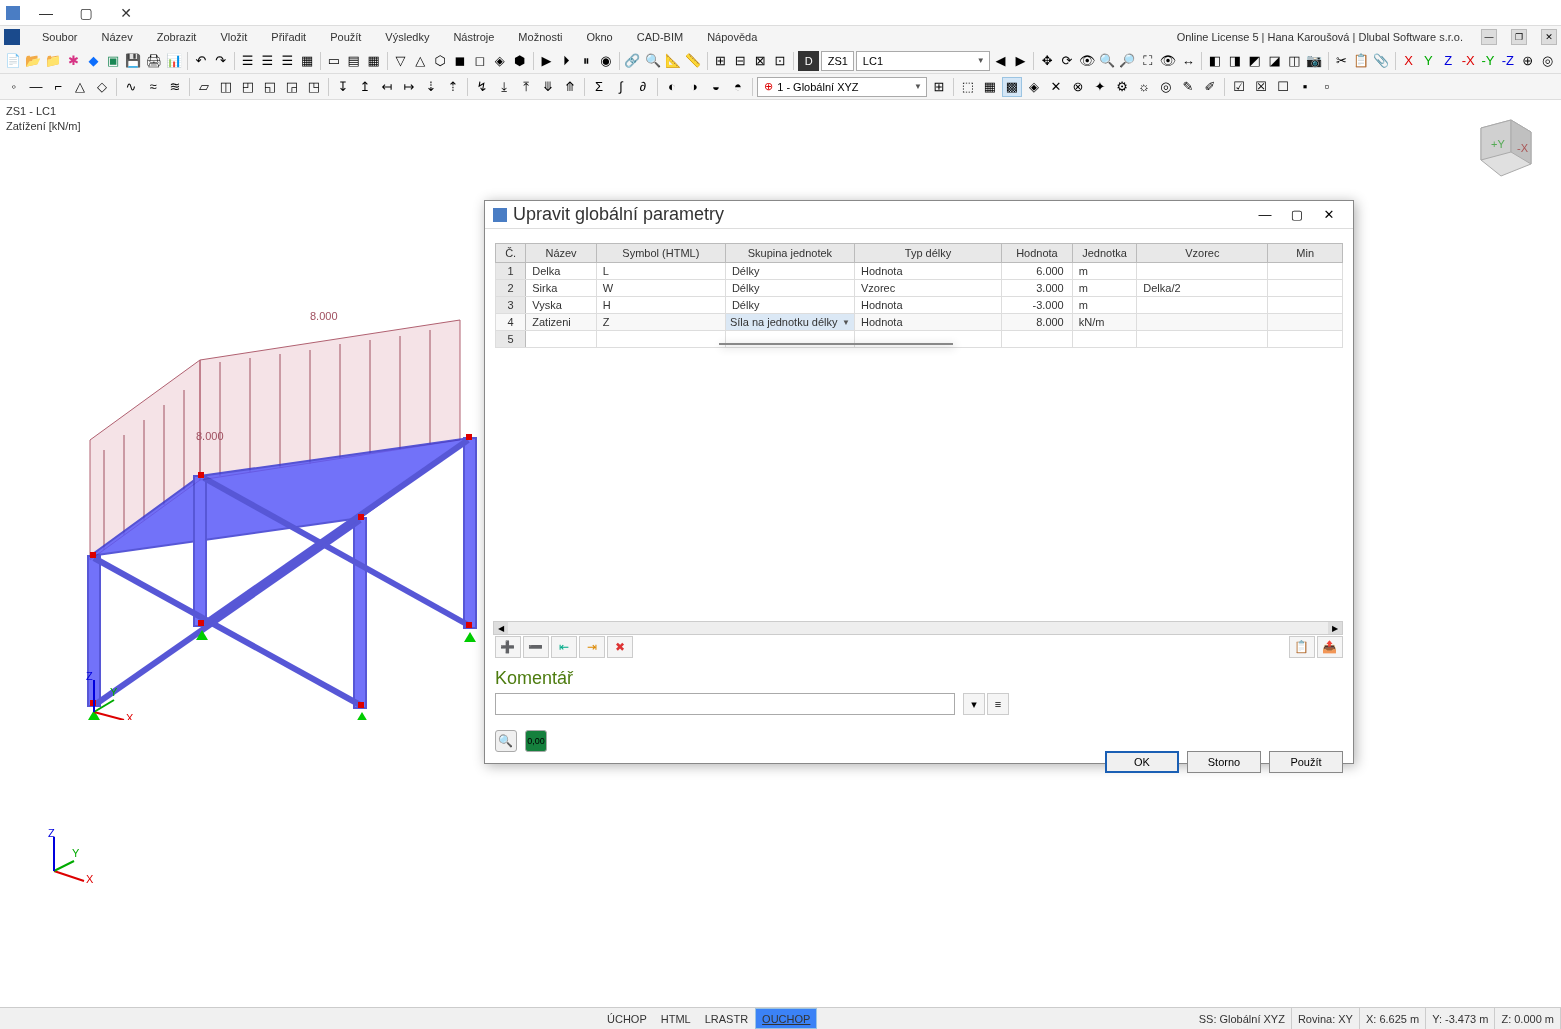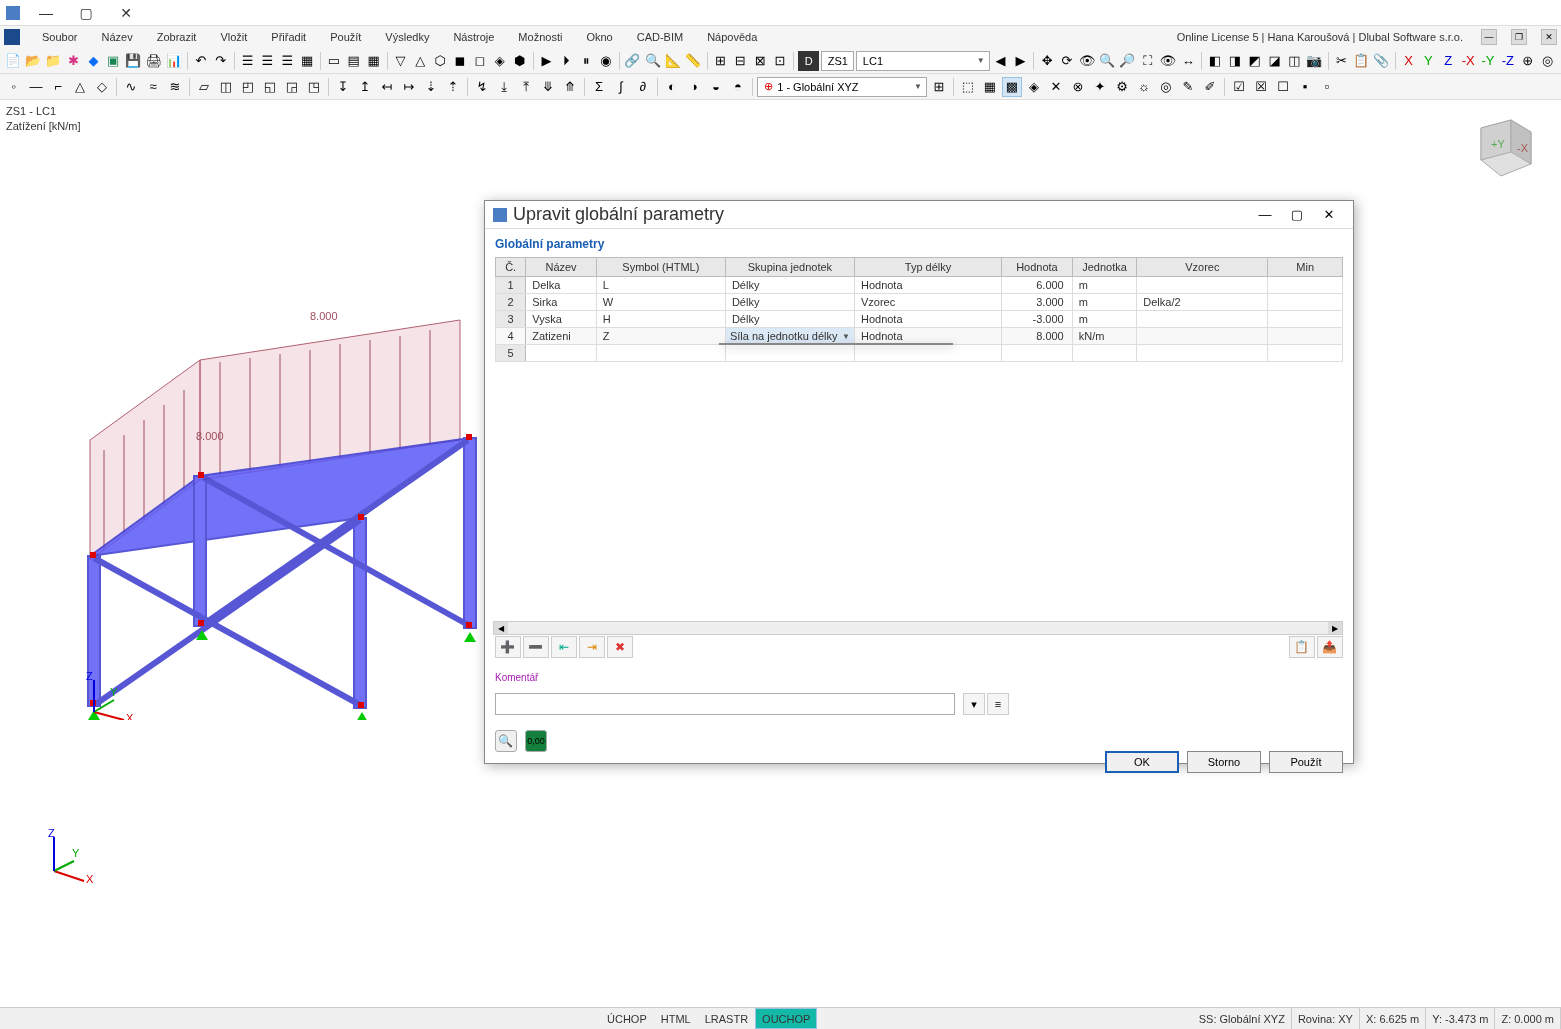--- a/index.html
+++ b/index.html
@@ -61,36 +61,36 @@
   .dropdown-list { position: absolute; top: 142px; left: 234px; width: 234px; max-height: 414px; background: #fff; border: 1px solid #888; box-shadow: 2px 2px 8px rgba(0,0,0,0.3); overflow: hidden; }
   .dropdown-list .dd-body { position: absolute; top:0; left:0; right:14px; bottom:0; overflow: hidden; }
   .dropdown-list .dd-scroll { position: absolute; right: 0; top: 0; bottom: 0; width: 14px; background: #eee; border-left: 1px solid #ccc; }
   .dropdown-list .dd-arrow { position: absolute; right: 0; width: 14px; height: 14px; background: #ddd; display: flex; align-items: center; justify-content: center; font-size: 8px; }
   
   
   .dlg-toolbar-row { position: absolute; bottom: 104px; left: 10px; right: 10px; height: 24px; display: flex; gap: 2px; align-items: center; }
   .dlg-toolbar-row .tbtn2 { width: 26px; height: 22px; border: 1px solid #ccc; background: #f5f5f5; display:flex;align-items:center;justify-content:center; font-size:12px; }
   .dlg-toolbar-row .spacer { flex: 1; }
   
-  .dlg-comment-label { position: absolute; bottom: 80px; left: 10px; color: #a21caf; font-size: 10px; }
+  .dlg-comment-label { position: absolute; bottom: 74px; left: 10px; color: #4d7c0f; font-size: 18px; }
   .dlg-comment-box { position: absolute; bottom: 48px; left: 10px; width: 460px; height: 22px; border: 1px solid #aaa; background: #fff; }
   .dlg-side-btns { position: absolute; bottom: 48px; left: 478px; display: flex; gap: 2px; }
   .dlg-side-btns .sb { width: 22px; height: 22px; border: 1px solid #ccc; background: #f5f5f5; display:flex;align-items:center;justify-content:center;font-size:11px; }
   
   .dlg-bottom { position: absolute; bottom: 10px; left: 10px; right: 10px; height: 24px; display: flex; align-items: center; gap: 8px; }
   .dlg-bottom .round-btn { width: 22px; height: 22px; border: 1px solid #aaa; border-radius: 3px; background: #f0f0f0; display:flex;align-items:center;justify-content:center;font-size:12px; }
   .dlg-bottom .spacer { flex: 1; }
   .dlg-bottom .btn { width: 74px; height: 22px; border: 1px solid #888; background: #f0f0f0; display: flex; align-items: center; justify-content: center; margin-top: 42px; }
   .dlg-bottom .btn.primary { border-color: #1a5fb4; border-width: 2px; }
   
   
   .statusbar { position: absolute; bottom: 0; left: 0; right: 0; height: 22px; background: #f0f0f0; border-top: 1px solid #ccc; display: flex; align-items: center; font-size: 11px; color: #333; }
   .statusbar .sb-item { padding: 2px 6px; border-right: 1px solid #ccc; height: 100%; display: flex; align-items: center; }
   .statusbar .sb-toggle { padding: 2px 6px; height: 100%; display: flex; align-items: center; border: 1px solid transparent; }
-  .statusbar .sb-toggle.active { background: #14b8a6; border-color: #9bc4e2; }
+  .statusbar .sb-toggle.active { background: #3b82f6; border-color: #9bc4e2; text-decoration: underline; }
   .statusbar .spacer { flex: 1; }
 
   .hscroll { position: absolute; bottom: 128px; left: 8px; right: 10px; height: 14px; background: #eee; border: 1px solid #ccc; display:flex; align-items:center; }
   .hscroll .arrow { width:14px;height:12px;background:#ddd;display:flex;align-items:center;justify-content:center;font-size:8px;}
   .hscroll .track{flex:1;}
 </style>
 </head>
 <body>
 
 <div class="titlebar">
@@ -373,21 +373,20 @@
 
 <div class="dialog">
   <div class="dlg-title">
     <div class="d-icon"></div>
     <div class="d-txt">Upravit globální parametry</div>
     <div class="d-btn">—</div>
     <div class="d-btn">▢</div>
     <div class="d-btn">✕</div>
   </div>
   <div class="dlg-body">
-    <div class="section-title">Globální parametry</div>
     <table class="param-table">
       <thead>
         <tr>
           <th>Č.</th>
           <th style="width:70px">Název</th>
           <th style="width:128px">Symbol (HTML)</th>
           <th style="width:128px">Skupina jednotek</th>
           <th style="width:146px">Typ délky</th>
           <th style="width:70px">Hodnota</th>
           <th style="width:64px">Jednotka</th>

